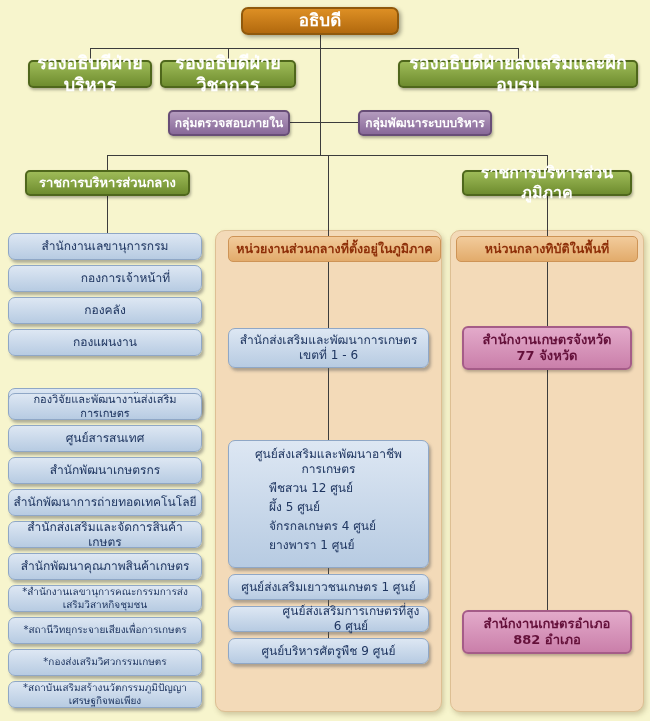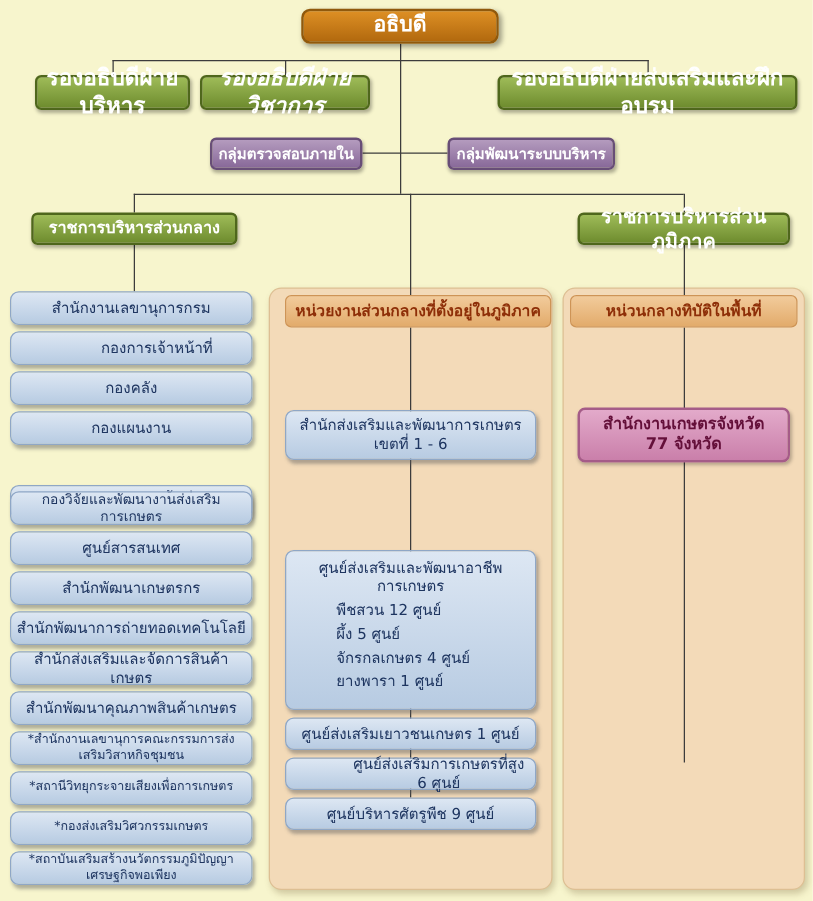--- a/index.html
+++ b/index.html
@@ -82,21 +82,21 @@
   <div class="line" style="left:328px;top:262px;width:1px;height:376px;"></div>
   <div class="line" style="left:547px;top:262px;width:1px;height:348px;"></div>
 
   <div class="box director" style="left:241px;top:7px;width:158px;height:28px;">
     <span>อธิบดี</span>
   </div>
 
   <div class="box green" style="left:28px;top:60px;width:124px;height:28px;">
     <span>รองอธิบดีฝ่ายบริหาร</span>
   </div>
-  <div class="box green" style="left:160px;top:60px;width:136px;height:28px;font-style:italic;">
+  <div class="box green" style="left:160px;top:60px;width:136px;height:28px;">
     <span>รองอธิบดีฝ่ายวิชาการ</span>
   </div>
   <div class="box green" style="left:398px;top:60px;width:240px;height:28px;">
     <span>รองอธิบดีฝ่ายส่งเสริมและฝึกอบรม</span>
   </div>
 
   <div class="box purple" style="left:168px;top:110px;width:122px;height:26px;">
     <span>กลุ่มตรวจสอบภายใน</span>
   </div>
   <div class="box purple" style="left:358px;top:110px;width:134px;height:26px;">
@@ -185,14 +185,18 @@
 
   <div class="box col-header" style="left:456px;top:236px;width:182px;height:26px;">
     <span>หน่วนกลางทิบัติในพื้นที่</span>
   </div>
 
   <div class="box pink" style="left:462px;top:326px;width:170px;height:44px;">
     <span>สำนักงานเกษตรจังหวัด</span>
     <span>77 จังหวัด</span>
   </div>
 
+  <div class="box pink" style="left:462px;top:610px;width:170px;height:44px;">
+    <span>สำนักงานเกษตรอำเภอ</span>
+    <span>882 อำเภอ</span>
+  </div>
 
 </div>
 
 </body></html>

